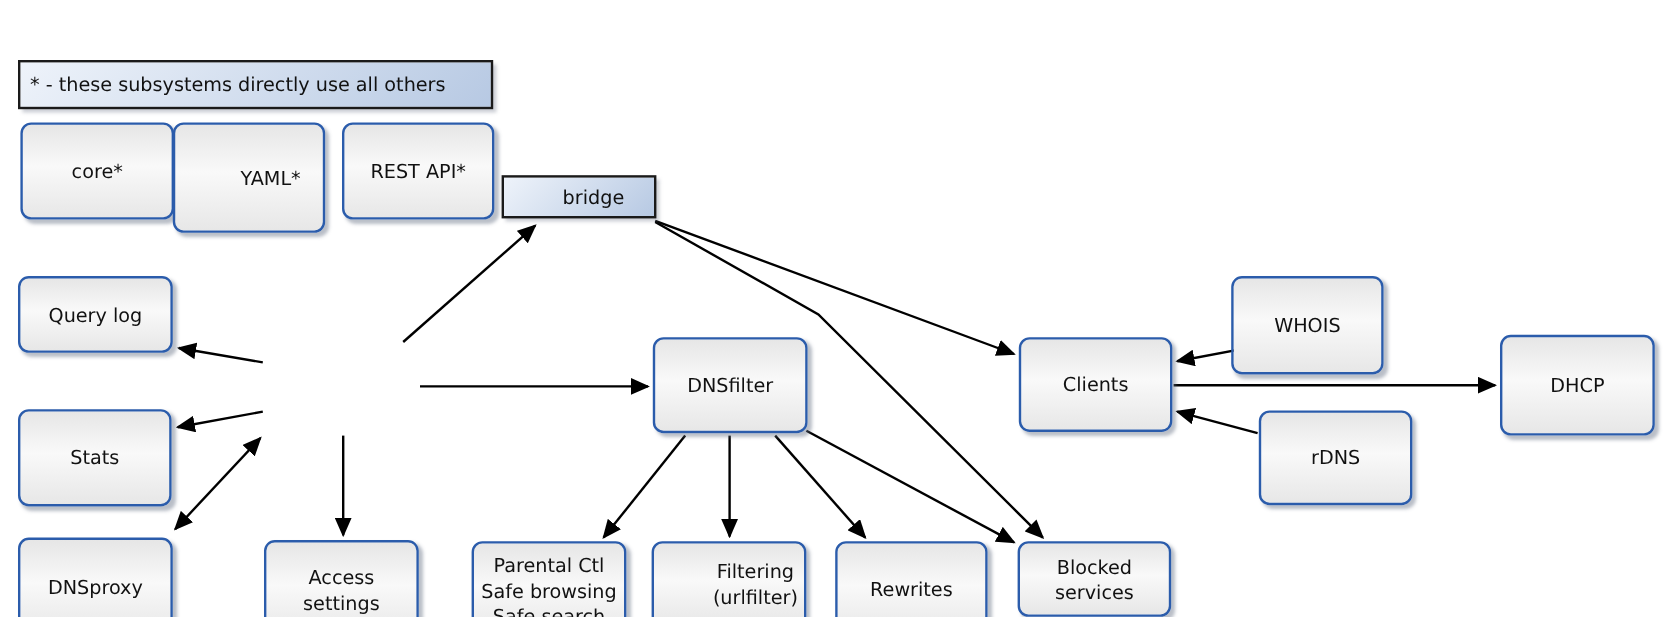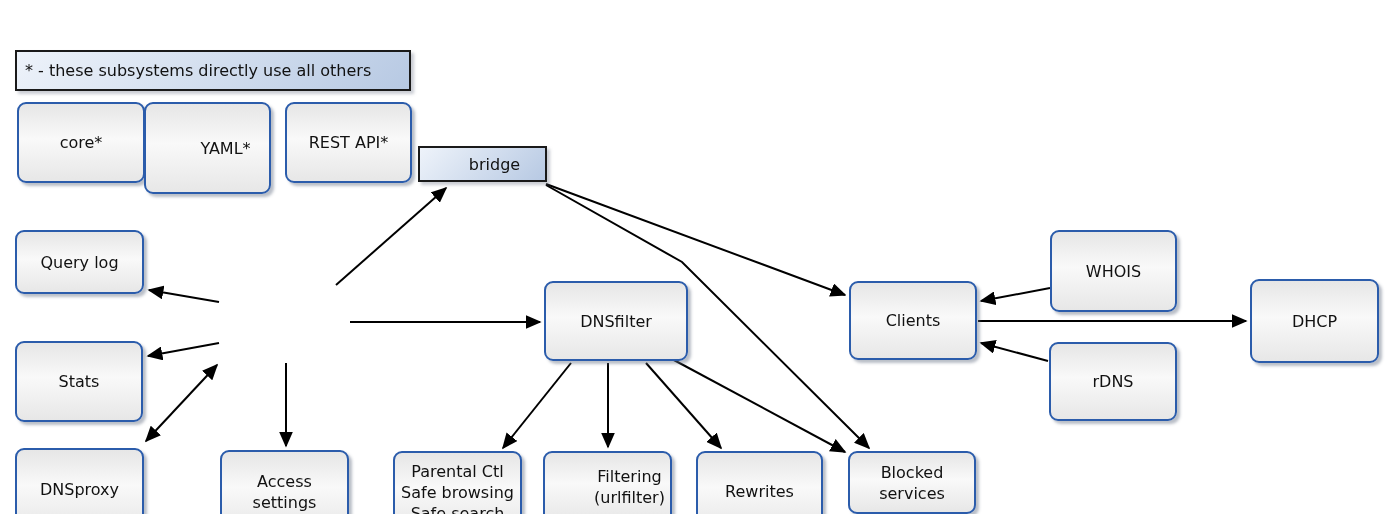--- a/index.html
+++ b/index.html
@@ -80,35 +80,35 @@
   <div class="node" style="left:15px;top:196px;width:129px;height:64px;">Query log</div>
 
   <div class="node" style="left:15px;top:307px;width:128px;height:81px;">Stats</div>
 
   <div class="node" style="left:15px;top:414px;width:129px;height:83px;">DNSproxy</div>
 
 
   <div class="node" style="left:220px;top:416px;width:129px;height:83px;">Access
 settings</div>
 
-  <div class="node" style="left:544px;top:247px;width:144px;height:80px;">DNSfilter</div>
+  <div class="node" style="left:544px;top:247px;width:129px;height:80px;">DNSfilter</div>
 
   <div class="node" style="left:393px;top:417px;width:129px;height:82px;">Parental Ctl
 Safe browsing
 Safe search</div>
 
   <div class="node" style="left:543px;top:417px;width:129px;height:72px;padding-left:44px;">Filtering
 (urlfilter)</div>
 
   <div class="node" style="left:696px;top:417px;width:127px;height:81px;">Rewrites</div>
 
   <div class="node" style="left:848px;top:417px;width:128px;height:63px;">Blocked
 services</div>
 
   <div class="node" style="left:849px;top:247px;width:128px;height:79px;">Clients</div>
 
-  <div class="node" style="left:1050px;top:196px;width:127px;height:82px;">WHOIS</div>
+  <div class="node" style="left:1026px;top:196px;width:127px;height:82px;">WHOIS</div>
 
   <div class="node" style="left:1049px;top:308px;width:128px;height:79px;">rDNS</div>
 
   <div class="node" style="left:1250px;top:245px;width:129px;height:84px;">DHCP</div>
 
 </div>
 
 </body></html>

